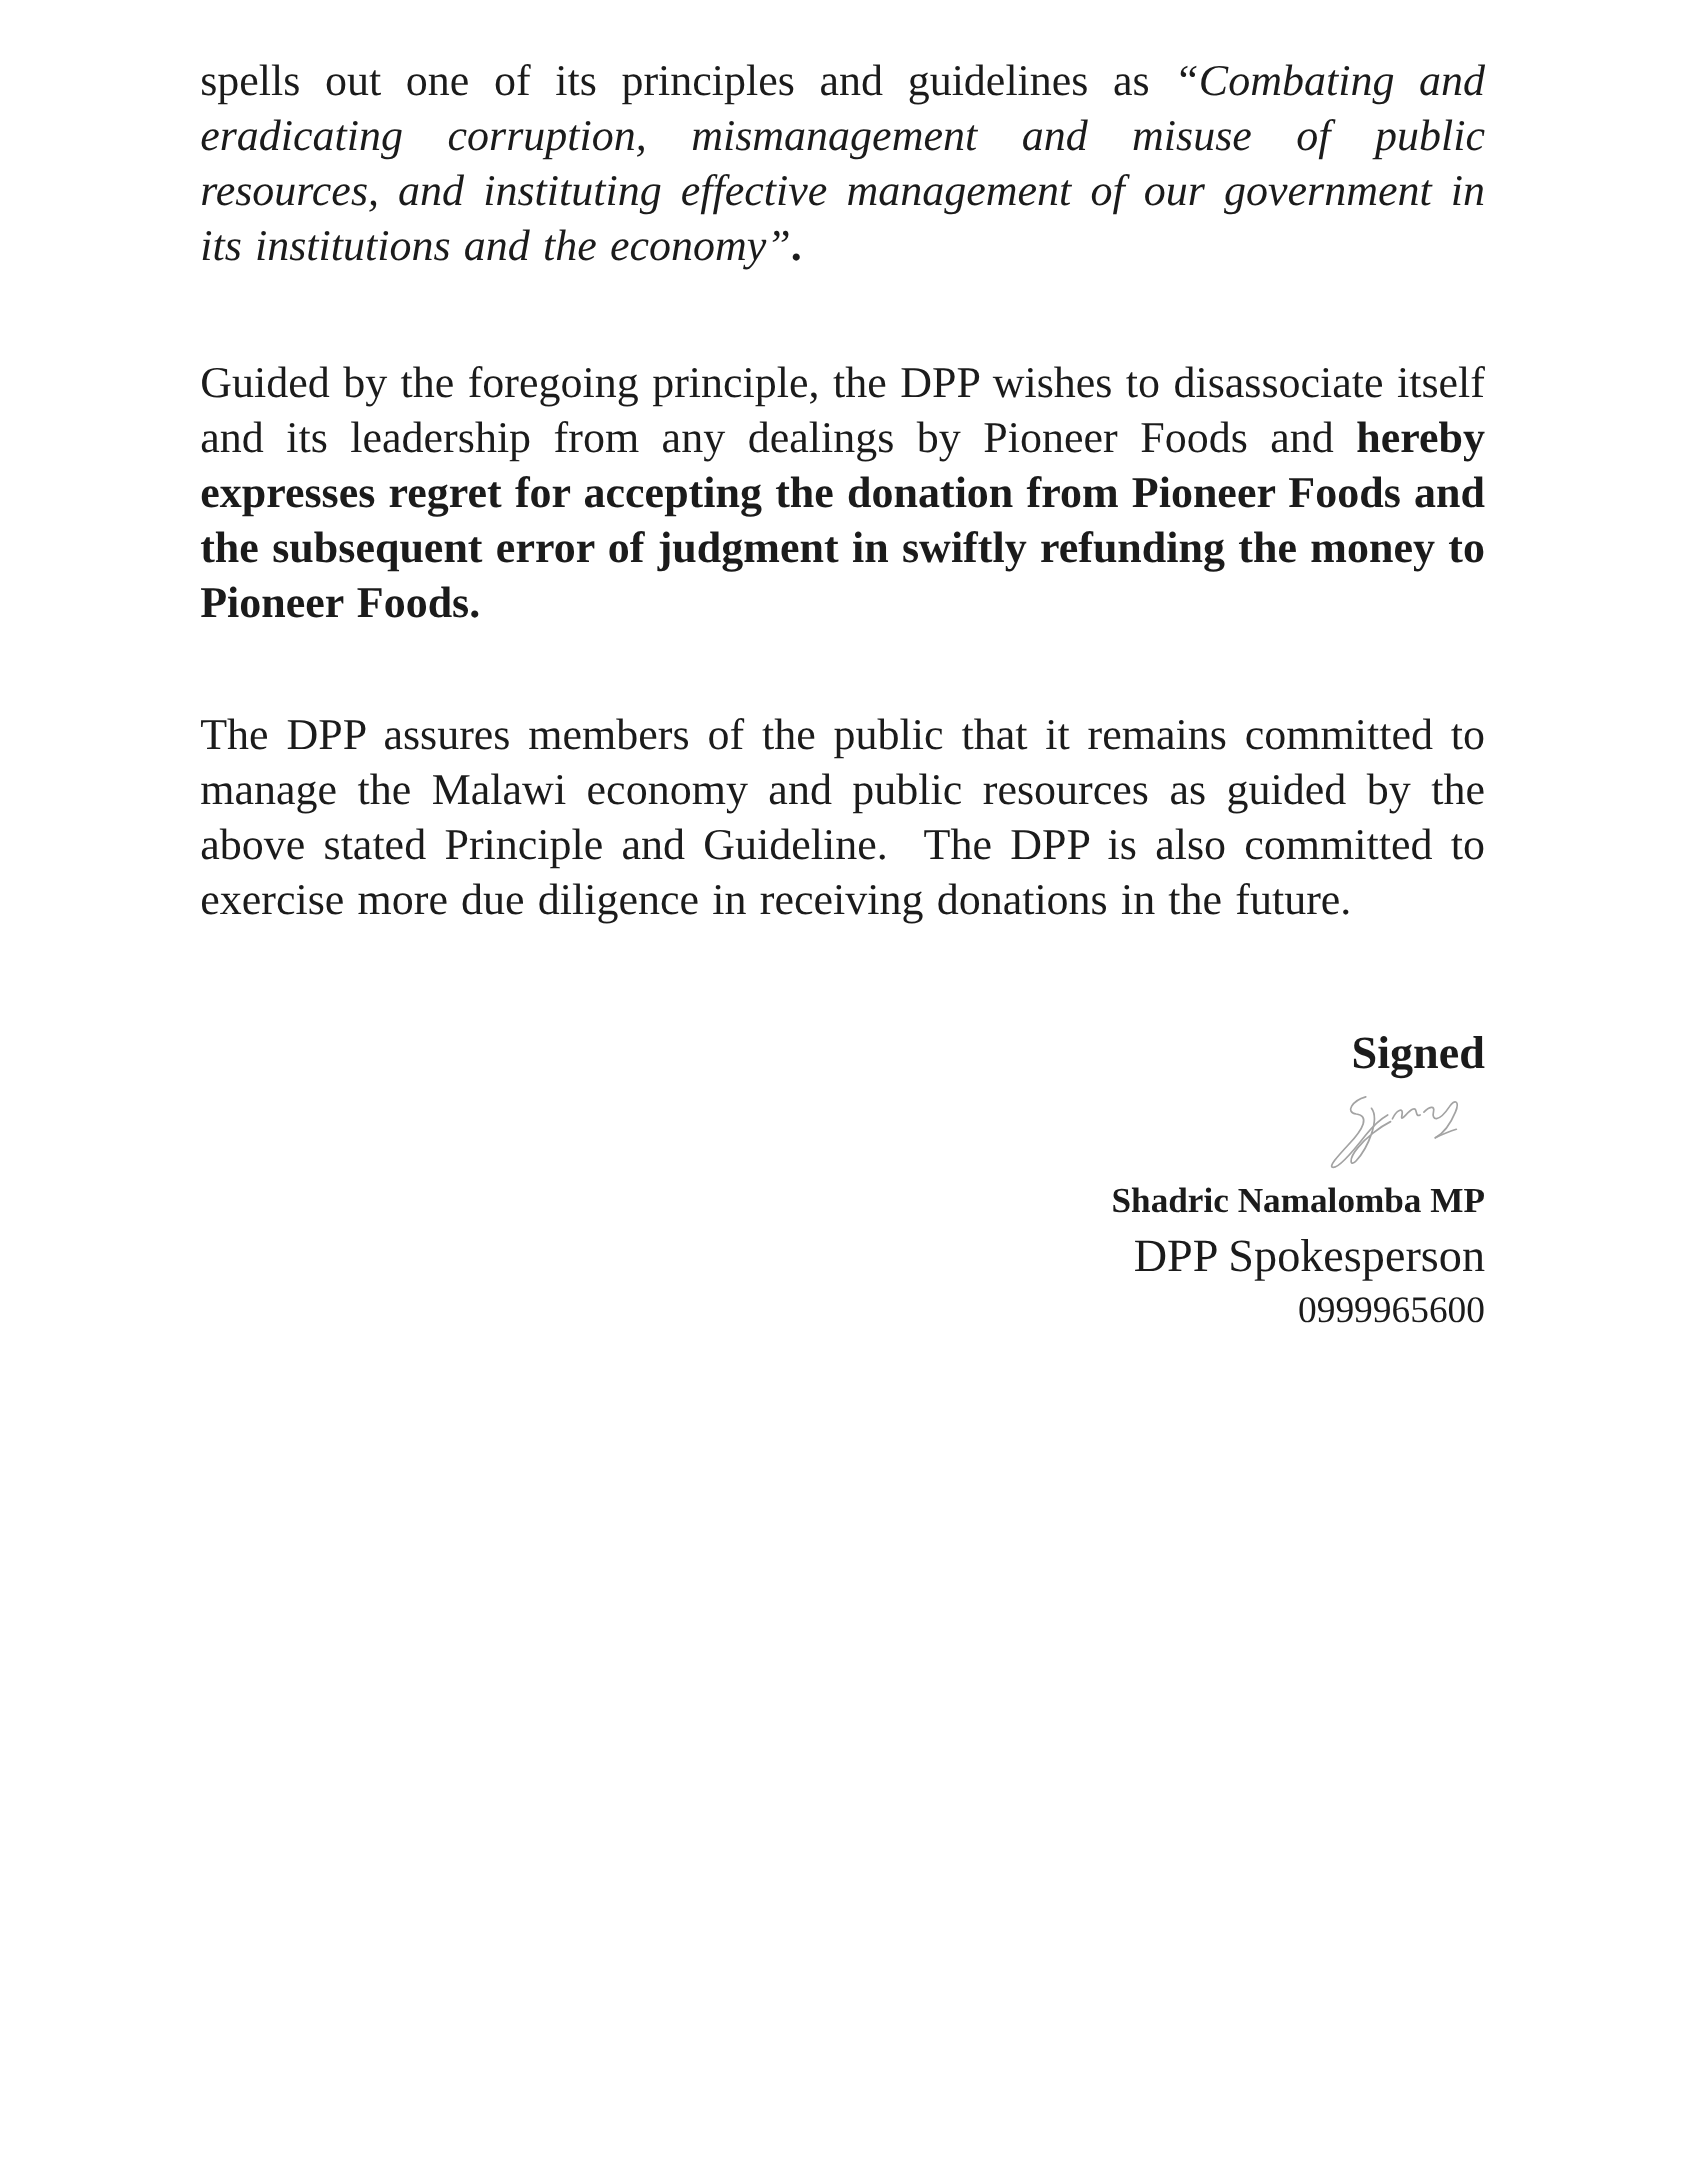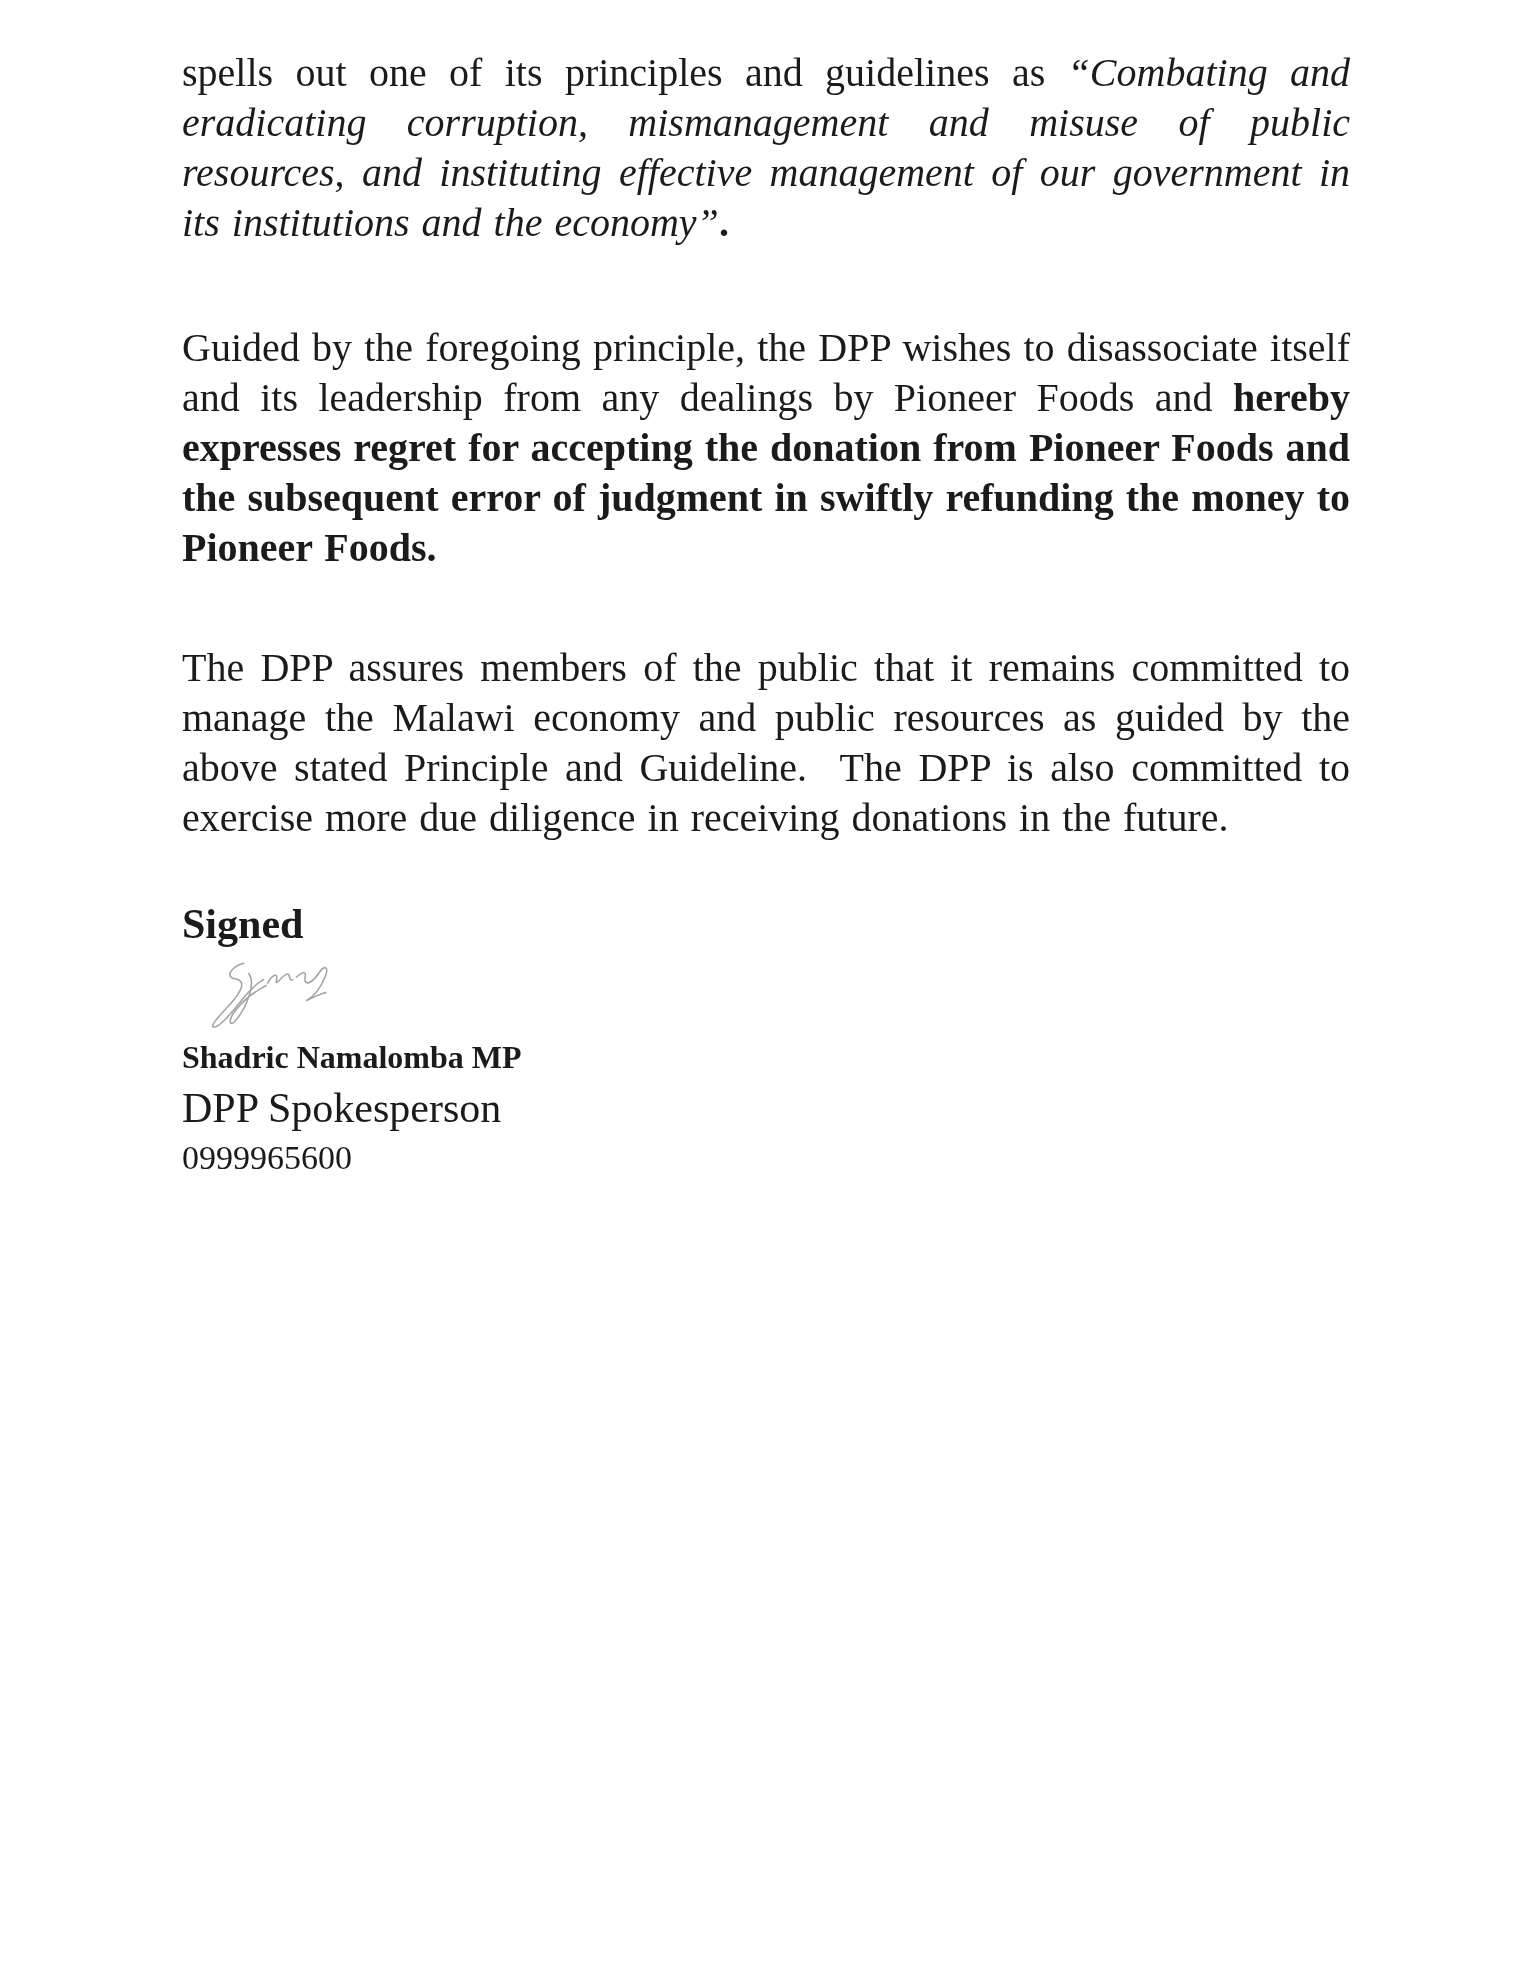--- a/index.html
+++ b/index.html
@@ -27,25 +27,25 @@
     font-size: 40px;
     line-height: 50px;
     text-align: justify;
     text-justify: inter-word;
     word-spacing: 2px;
     color: #1b1b1b;
   }
   .para + .para { margin-top: 0; }
   .p1 { margin-bottom: 75px; }
   .p2 { margin-bottom: 70px; }
-  .p3 { margin-bottom: 56px; }
+  .p3 { margin-bottom: 90px; }
   .it { font-style: italic; }
   .b  { font-weight: 700; }
   .sig-block {
-    text-align: left;
+    text-align: right;
     font-size: 42px;
     line-height: 50px;
   }
   .signed-label {
     font-weight: 700;
     font-size: 42px;
     line-height: 50px;
   }
   .signature-wrap {
     height: 80px;

